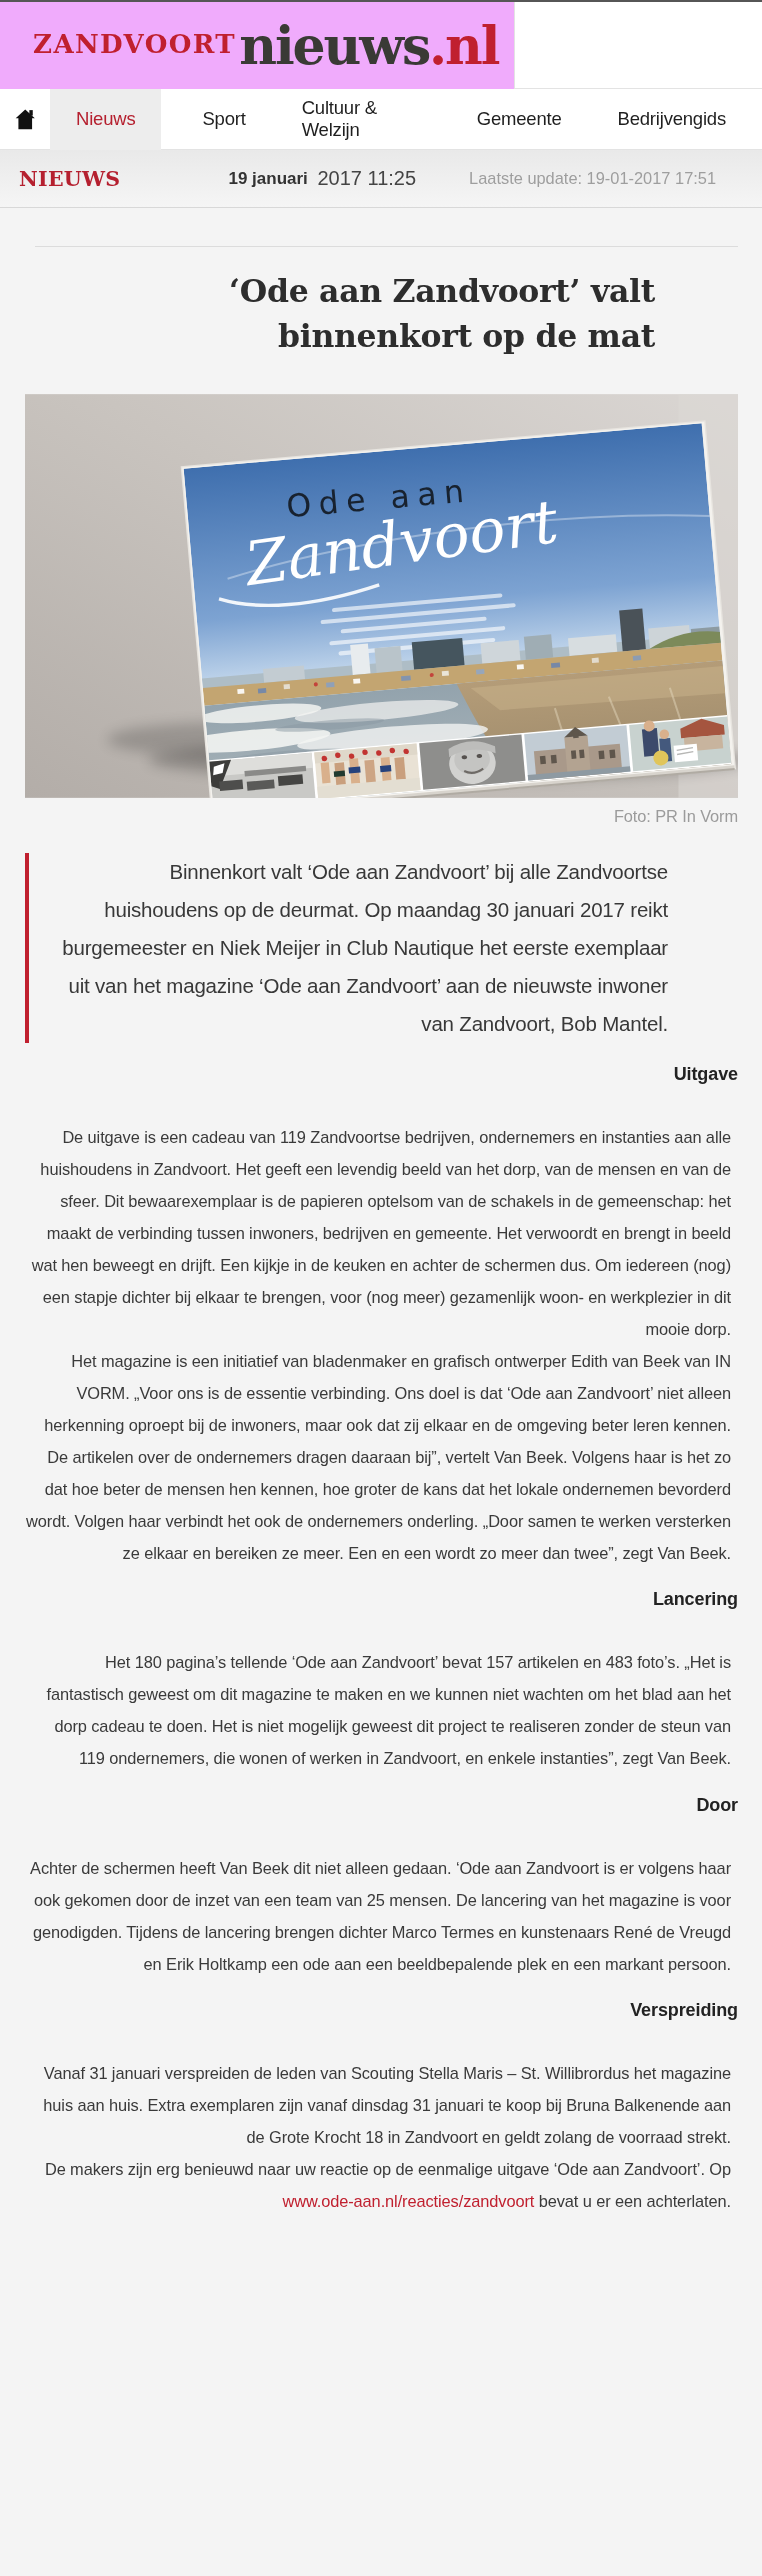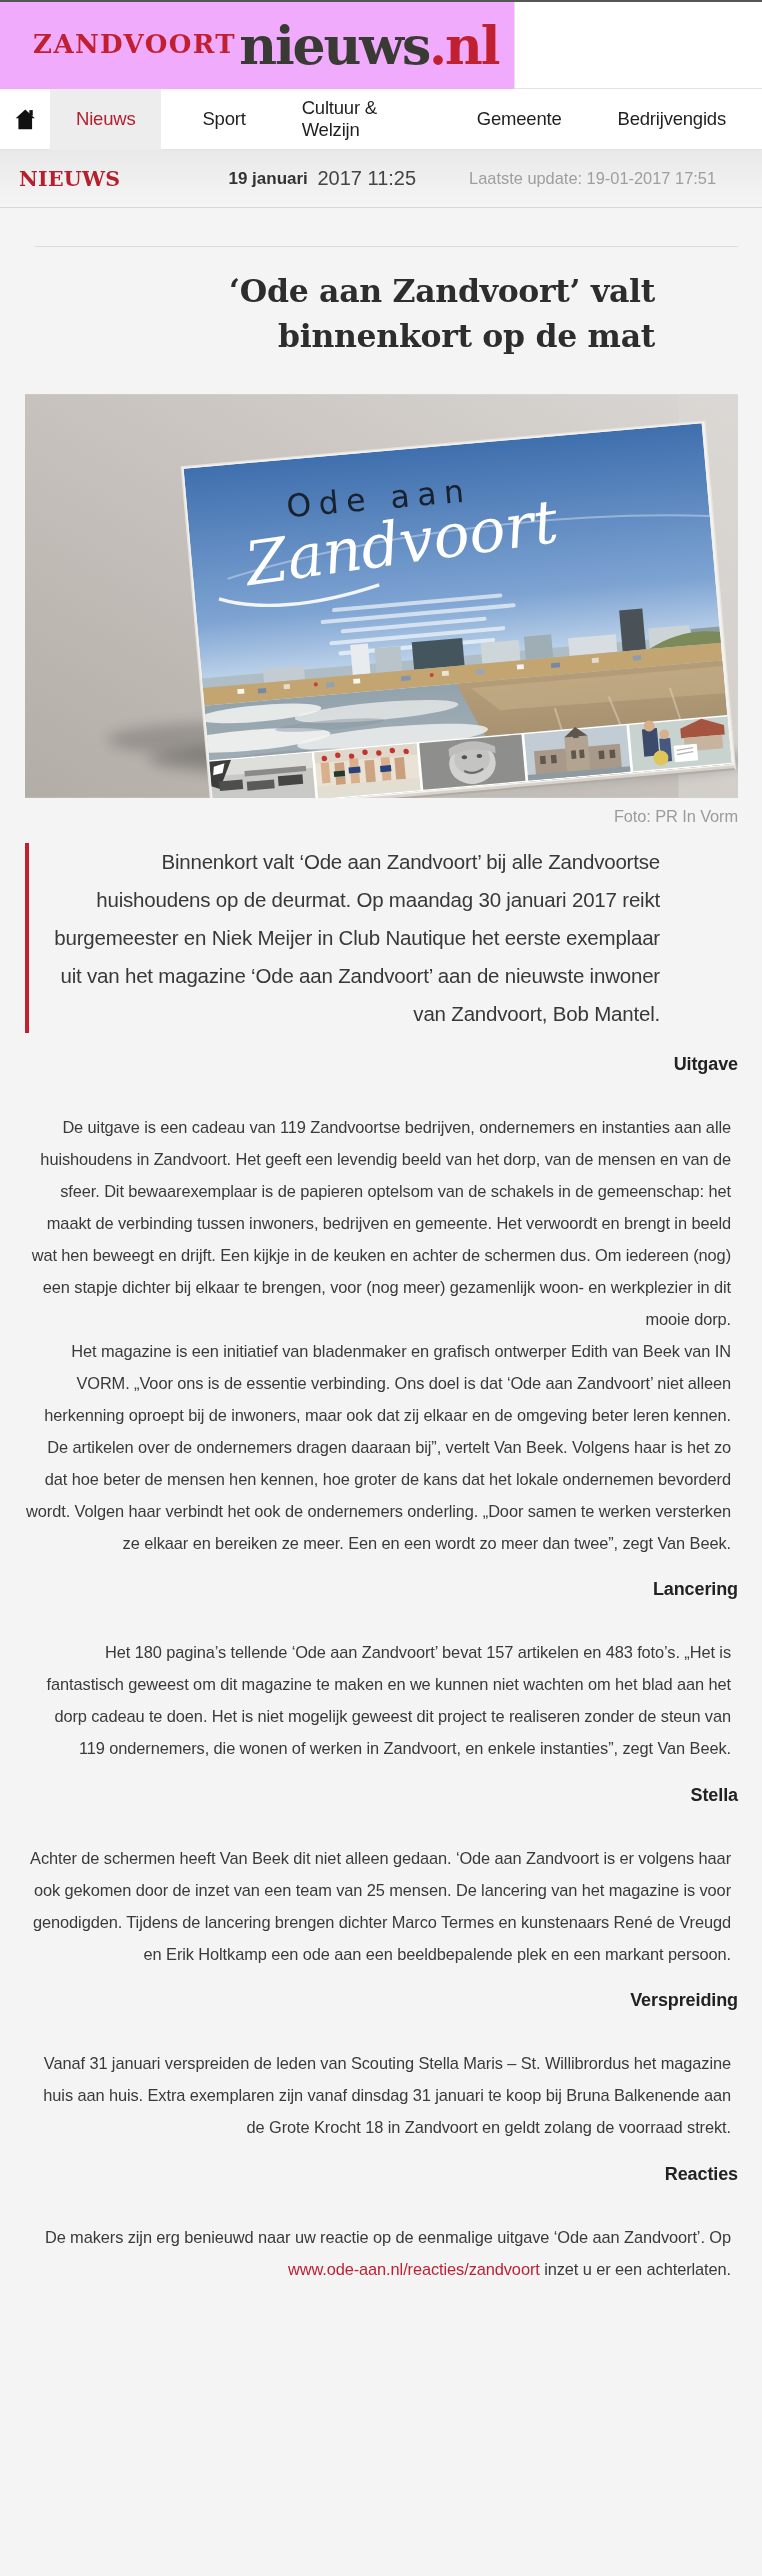--- a/index.html
+++ b/index.html
@@ -68,22 +68,22 @@
   .article-top-divider{border-top:0.7px solid #dcdcdc;margin:38px 0 0 9.6px;height:0;}
   h1{
     font-family:"DejaVu Serif",serif;font-weight:700;
     font-size:31.5px;line-height:45px;color:#2d2d2d;
     margin:20.5px 0 36px 0;width:630px;letter-spacing:-0.3px;
   }
   figure{margin:0;}
   .photo-box{width:713px;height:404px;display:block;}
   figcaption{font-size:16.4px;color:#9b9b9b;margin-top:9.6px;letter-spacing:-0.1px;}
   .lead{
-    margin:17px 0 0 0;width:609px;
-    border-left:4.8px solid #c0202f;padding-left:22px;
+    margin:27px 0 0 0;width:609px;
+    border-left:4.8px solid #c0202f;padding-left:30px;
     font-size:20.5px;line-height:38px;color:#383838;letter-spacing:-0.2px;
   }
   h2{
     font-size:18px;color:#222;font-weight:bold;letter-spacing:-0.1px;
     margin:20.5px 0 36px 0;
   }
   .body-p{
     font-size:16.4px;line-height:32px;color:#3a3a3a;letter-spacing:-0.1px;
     width:706px;margin:0 0 0 0;
   }
@@ -346,27 +346,26 @@
   <section>
     <p class="body-p">Het magazine is een initiatief van bladenmaker en grafisch ontwerper Edith van Beek van IN VORM. „Voor ons is de essentie verbinding. Ons doel is dat ‘Ode aan Zandvoort’ niet alleen herkenning oproept bij de inwoners, maar ook dat zij elkaar en de omgeving beter leren kennen. De artikelen over de ondernemers dragen daaraan bij”, vertelt Van Beek. Volgens haar is het zo dat hoe beter de mensen hen kennen, hoe groter de kans dat het lokale ondernemen bevorderd wordt. Volgen haar verbindt het ook de ondernemers onderling. „Door samen te werken versterken ze elkaar en bereiken ze meer. Een en een wordt zo meer dan twee”, zegt Van Beek.</p>
   </section>
 
   <section>
     <h2>Lancering</h2>
     <p class="body-p">Het 180 pagina’s tellende ‘Ode aan Zandvoort’ bevat 157 artikelen en 483 foto’s. „Het is fantastisch geweest om dit magazine te maken en we kunnen niet wachten om het blad aan het dorp cadeau te doen. Het is niet mogelijk geweest dit project te realiseren zonder de steun van 119 ondernemers, die wonen of werken in Zandvoort, en enkele instanties”, zegt Van Beek.</p>
   </section>
 
   <section>
-    <h2>Stella</h2>
+    <h2>Door</h2>
     <p class="body-p">Achter de schermen heeft Van Beek dit niet alleen gedaan. ‘Ode aan Zandvoort is er volgens haar ook gekomen door de inzet van een team van 25 mensen. De lancering van het magazine is voor genodigden. Tijdens de lancering brengen dichter Marco Termes en kunstenaars René de Vreugd en Erik Holtkamp een ode aan een beeldbepalende plek en een markant persoon.</p>
   </section>
 
   <section>
     <h2>Verspreiding</h2>
     <p class="body-p">Vanaf 31 januari verspreiden de leden van Scouting Stella Maris – St. Willibrordus het magazine huis aan huis. Extra exemplaren zijn vanaf dinsdag 31 januari te koop bij Bruna Balkenende aan de Grote Krocht 18 in Zandvoort en geldt zolang de voorraad strekt.</p>
   </section>
 
   <section>
-    <h2>Reacties</h2>
-    <p class="body-p"><span>De makers zijn erg benieuwd naar uw reactie op de eenmalige uitgave ‘Ode aan Zandvoort’. Op </span><a class="red-link">www.ode-aan.nl/reacties/zandvoort</a><span> inzet u er een achterlaten.</span></p>
+    <p class="body-p"><span>De makers zijn erg benieuwd naar uw reactie op de eenmalige uitgave ‘Ode aan Zandvoort’. Op </span><a class="red-link">www.ode-aan.nl/reacties/zandvoort</a><span> bevat u er een achterlaten.</span></p>
   </section>
 </main>
 
 
 </body></html>

